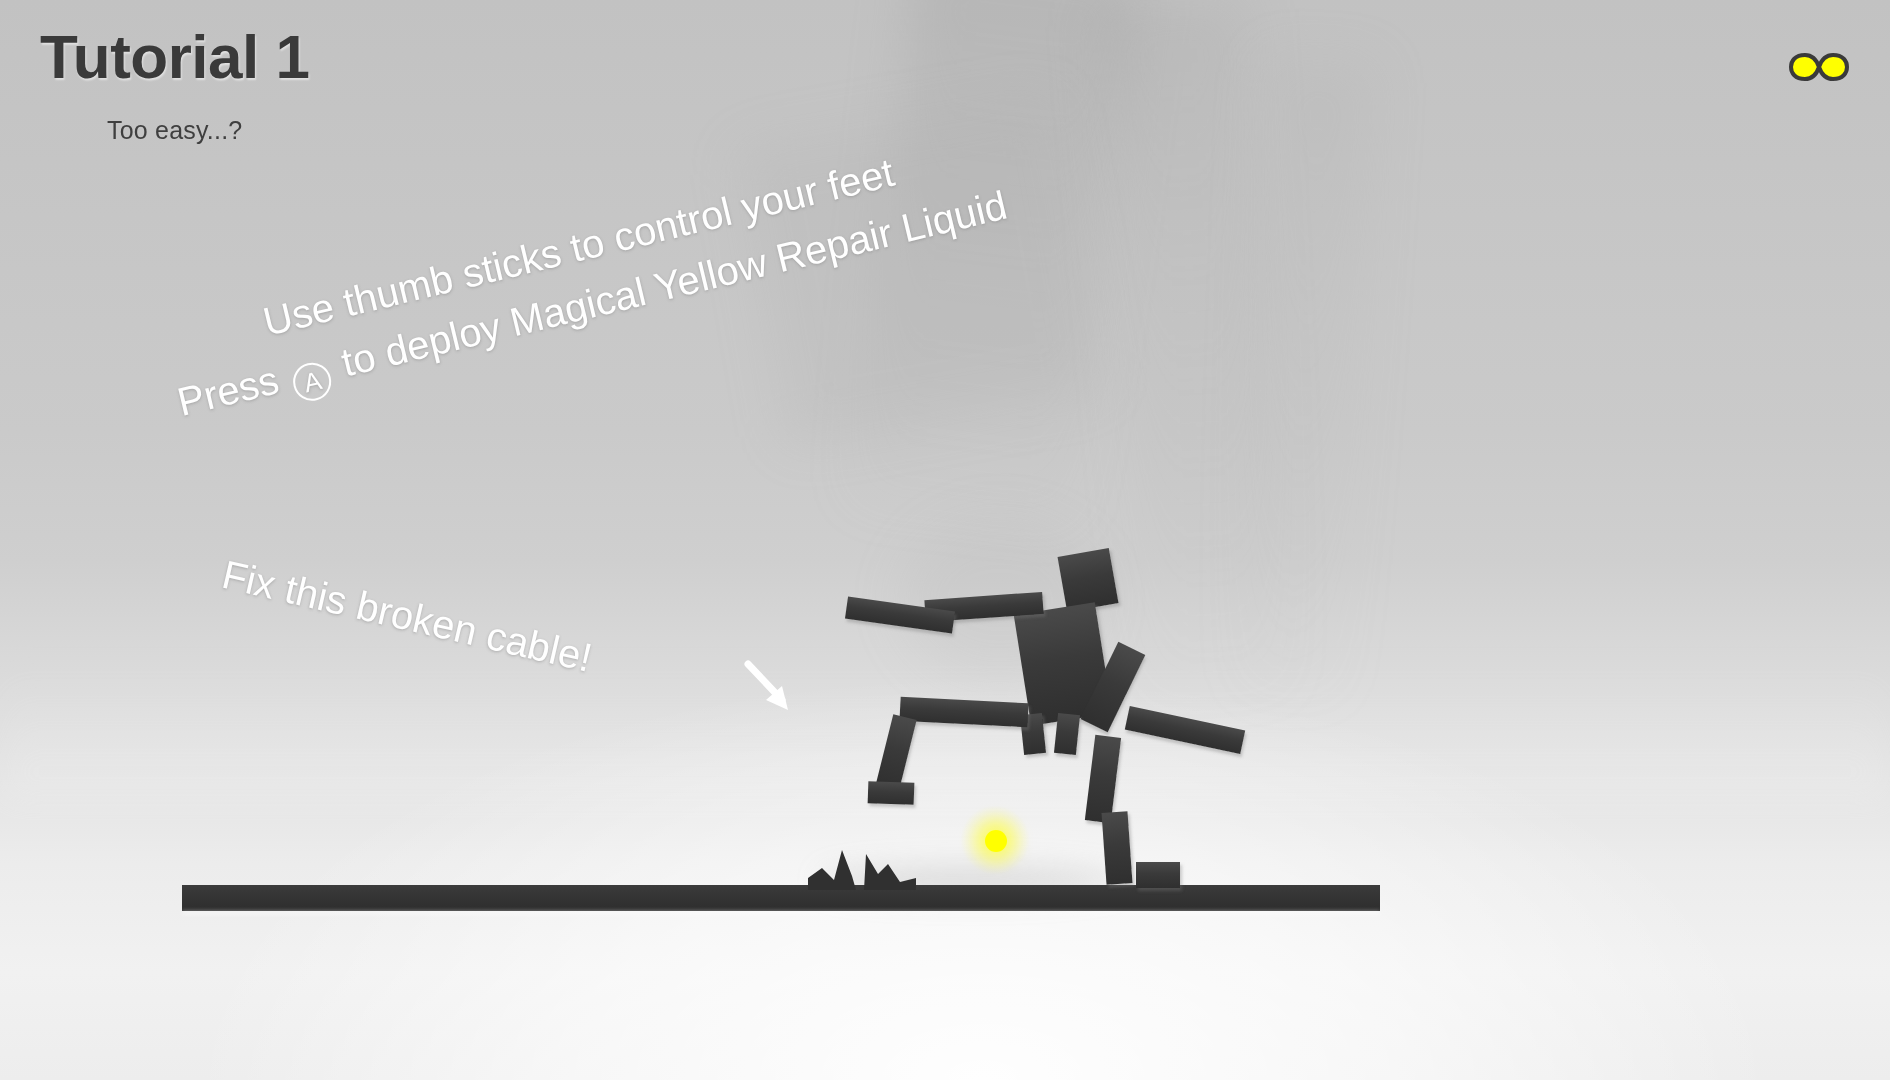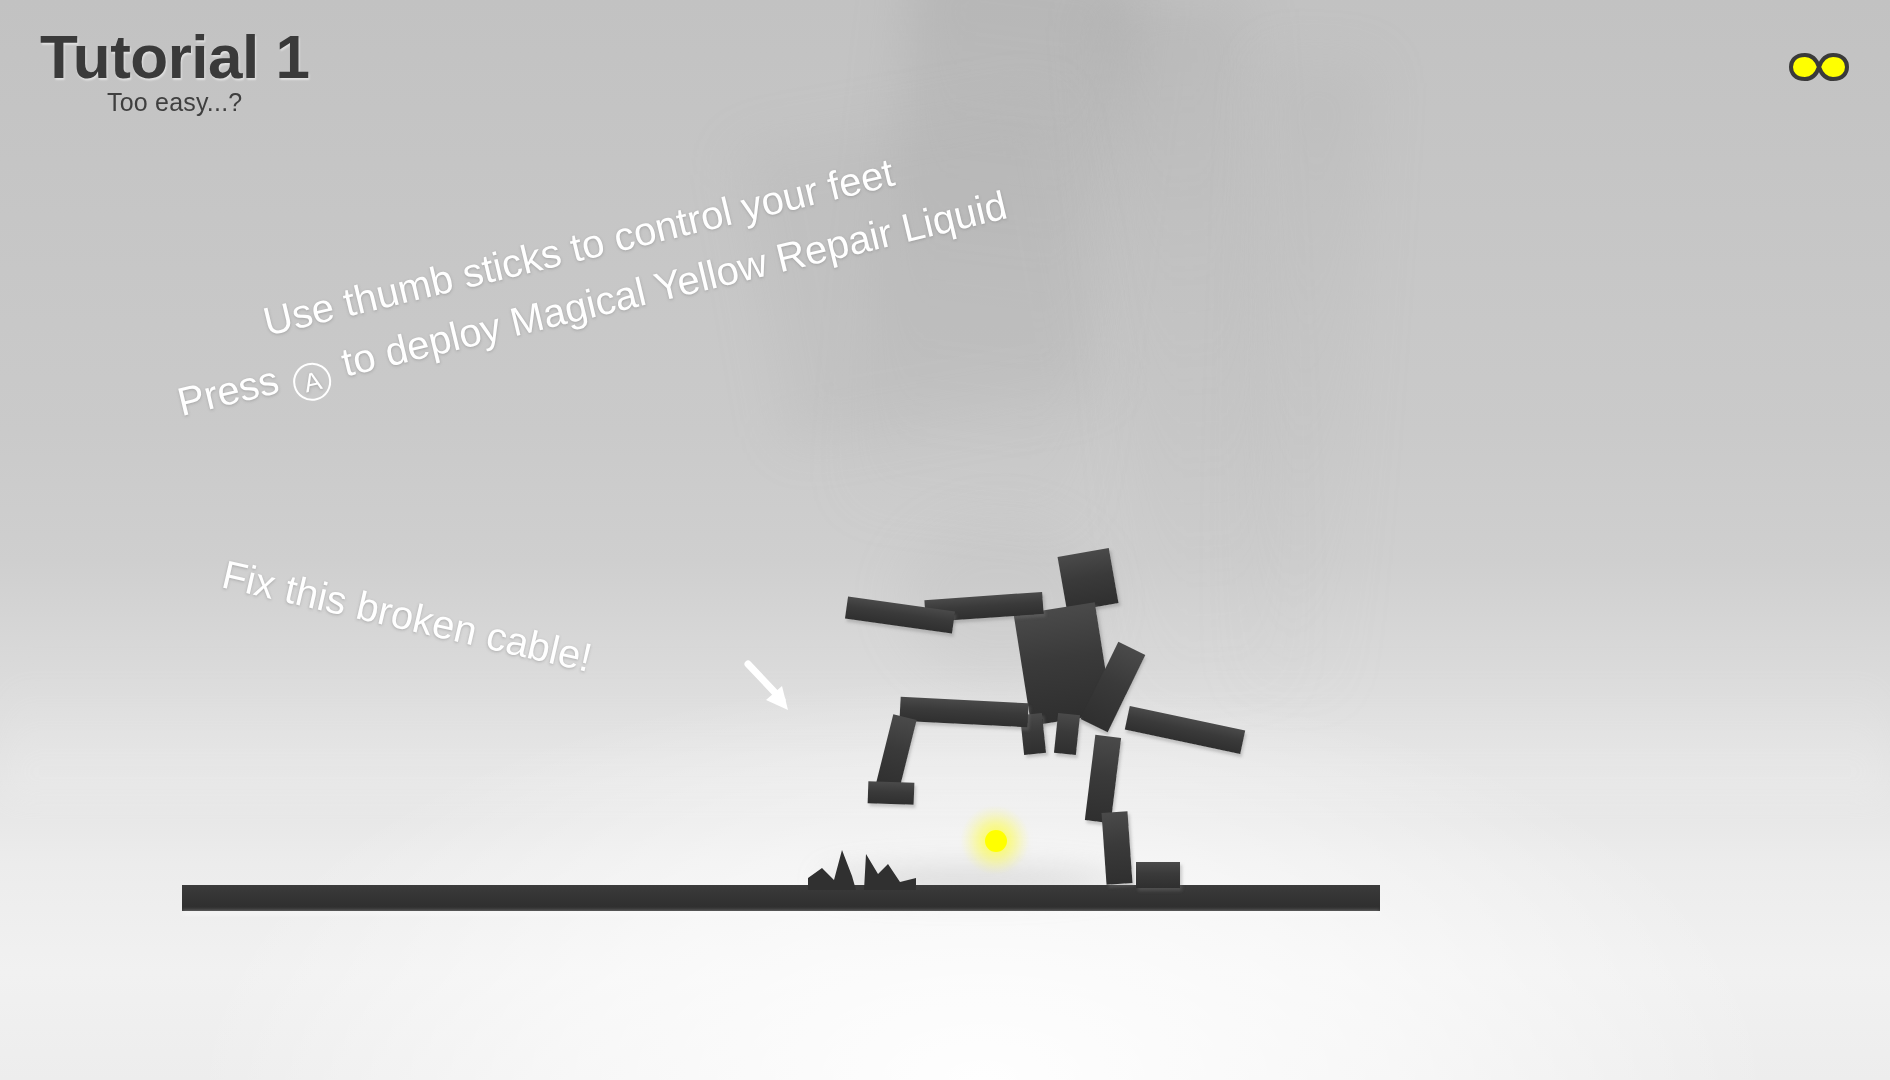--- a/index.html
+++ b/index.html
@@ -75,21 +75,21 @@
   }
   #level-title {
     font-size: 62px;
     font-weight: bold;
     color: #3a3a3a;
     letter-spacing: -0.5px;
     line-height: 1.0;
     text-shadow: 1px 2px 2px rgba(255,255,255,0.5);
   }
   #level-subtitle {
-    margin-top: 0;
+    margin-top: 28px;
     font-size: 25px;
     color: #3f3f3f;
     letter-spacing: 0.2px;
   }
 
   #infinity-badge {
     position: absolute;
     right: 38px; top: 36px;
     z-index: 40;
     width: 66px; height: 62px;

